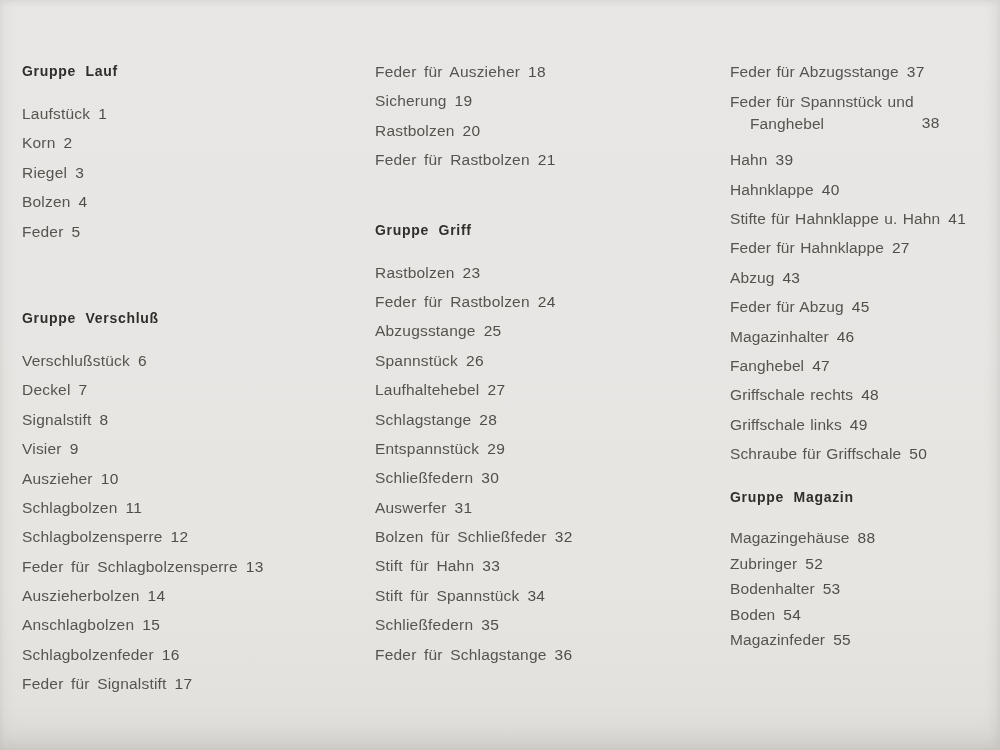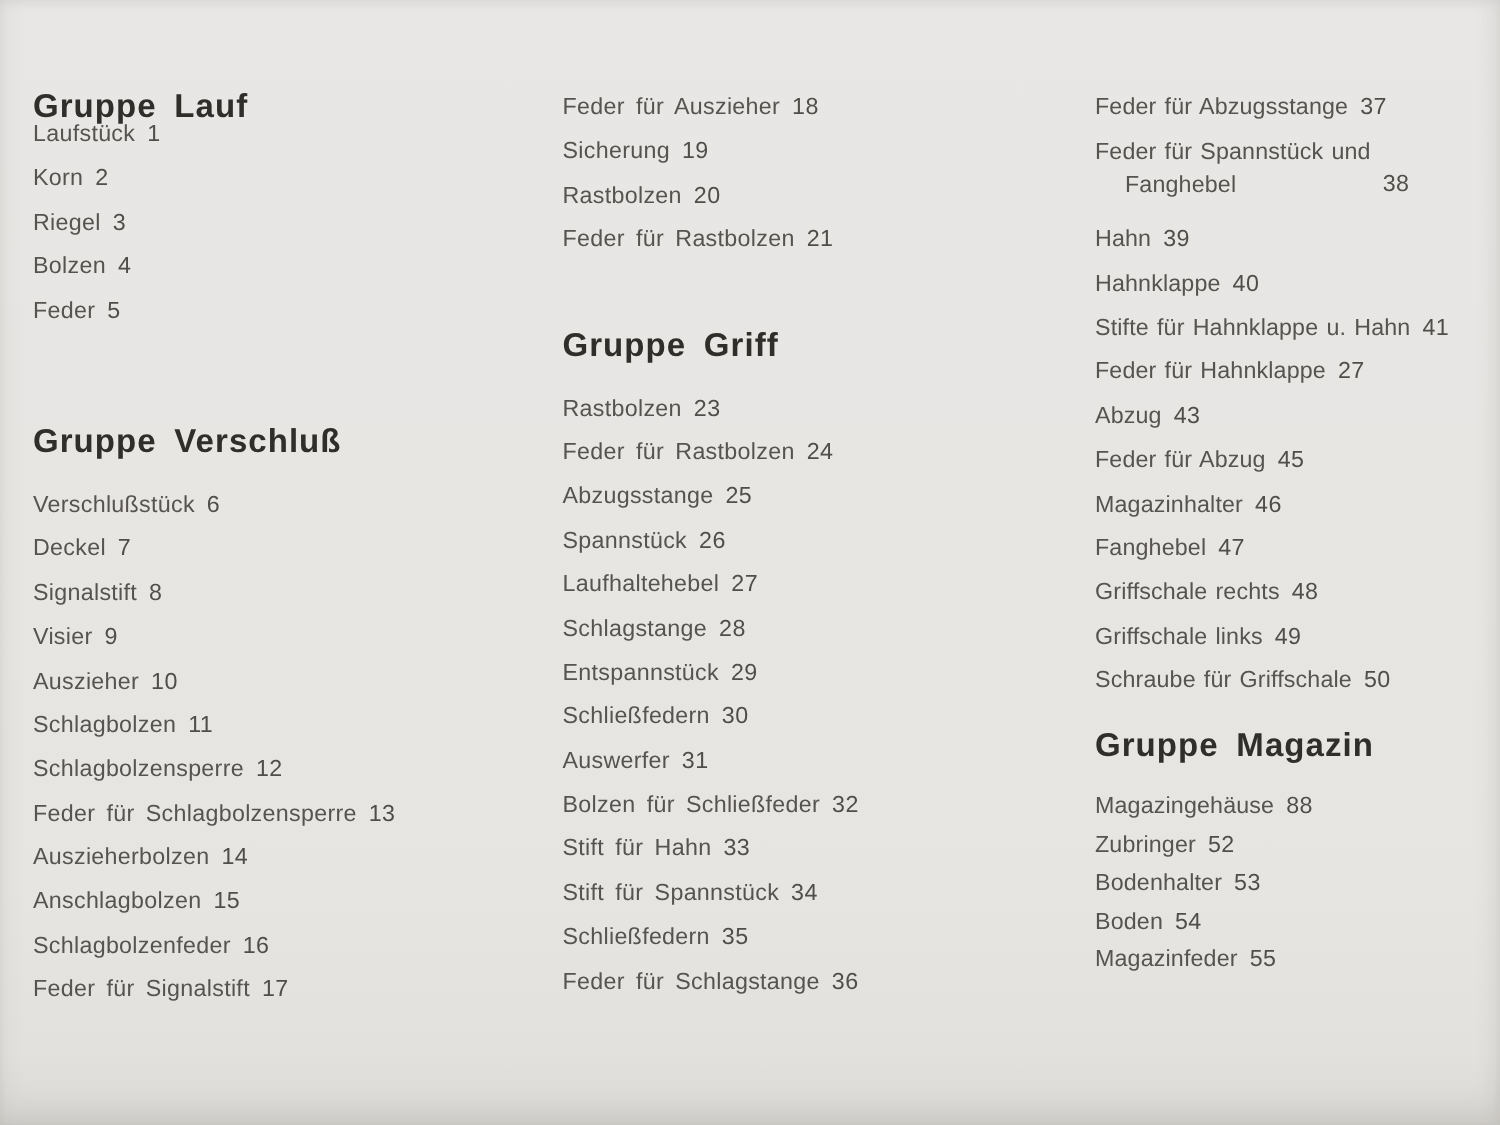--- a/index.html
+++ b/index.html
@@ -25,21 +25,21 @@
                 inset -4px 0 12px rgba(92, 87, 78, 0.04);
   }
 
   .column { position: absolute; top: 0; }
   .column-1 { left: 22px;  width: 246px; }
   .column-2 { left: 375px; width: 253px; }
   .column-3 { left: 730px; width: 244px; }
 
   .block-heading {
     font-weight: bold;
-    font-size: 22px;
+    font-size: 14px;
     line-height: 18px;
     letter-spacing: 0.7px;
     word-spacing: 5px;
     color: #302e2b;
     white-space: nowrap;
   }
 
   .row {
     display: flex;
     justify-content: flex-start;
@@ -55,21 +55,21 @@
     color: #575450;
   }
   .row-num {
     margin-left: 8px;
     letter-spacing: 0.3px;
     color: #514e4a;
   }
 
   
   .column-1 .block-1 .block-heading { margin-top: 62px; }
-  .column-1 .block-1 .block-items   { }
+  .column-1 .block-1 .block-items   { margin-top: 24px; }
   .column-1 .block-2 .block-heading { margin-top: 58px; }
   .column-1 .block-2 .block-items   { margin-top: 24px; }
 
   .column-2 .block-1 .block-items   { margin-top: 62px; }
   .column-2 .block-2 .block-heading { margin-top: 41px; }
   .column-2 .block-2 .block-items   { margin-top: 24px; }
 
   .column-3 .block-1 .block-items   { margin-top: 62px; }
   .column-3 .block-2 .block-heading { margin-top: 15px; }
   .column-3 .block-2 .block-items   { margin-top: 22px; }

